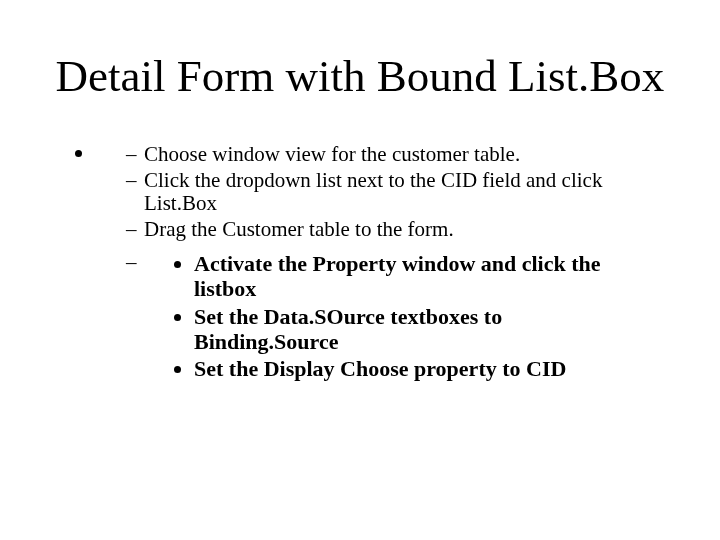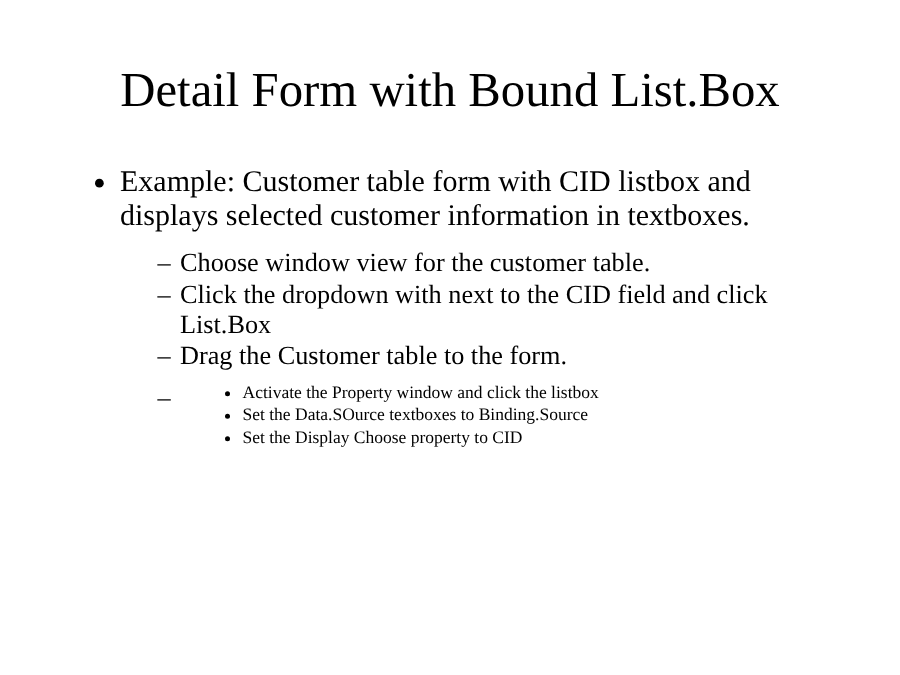--- a/index.html
+++ b/index.html
@@ -11,21 +11,21 @@
     font-family: "Times New Roman", Times, serif;
     color: #000000;
   }
   .slide {
     box-sizing: border-box;
     width: 720px;
     height: 540px;
     padding: 50px 40px 40px 40px;
   }
   .title {
-    font-size: 39px;
+    font-size: 45px;
     text-align: center;
     margin: 0 0 38px 0;
     font-weight: normal;
   }
   ul.outer {
     list-style: disc;
     margin: 0;
     padding-left: 56px;
     font-size: 24px;
     line-height: 1.12;
@@ -50,43 +50,43 @@
   ul.mid > li::before {
     content: "–";
     position: absolute;
     left: 0;
     top: 0;
   }
   ul.inner {
     list-style: disc;
     margin: 10px 0 0 0;
     padding-left: 50px;
-    font-size: 14px;
+    font-size: 22px;
     line-height: 1.15;
+    font-weight: bold;
   }
   ul.inner > li {
     margin-bottom: 2px;
   }
 </style>
 </head>
 <body>
 
 <div class="slide">
   <h1 class="title">Detail Form with Bound List.Box</h1>
 
   <ul class="outer">
     <li>
-      <span>Example: Customer table form with CID listbox and displays selected customer information in textboxes.</span>
 
       <ul class="mid">
         <li>
           <span>Choose window view for the customer table.</span>
         </li>
         <li>
-          <span>Click the dropdown with next to the CID field and click List.Box</span>
+          <span>Click the dropdown list next to the CID field and click List.Box</span>
         </li>
         <li>
           <span>Drag the Customer table to the form.</span>
         </li>
         <li>
 
           <ul class="inner">
             <li>
               <span>Activate the Property window and click the listbox</span>
             </li>

